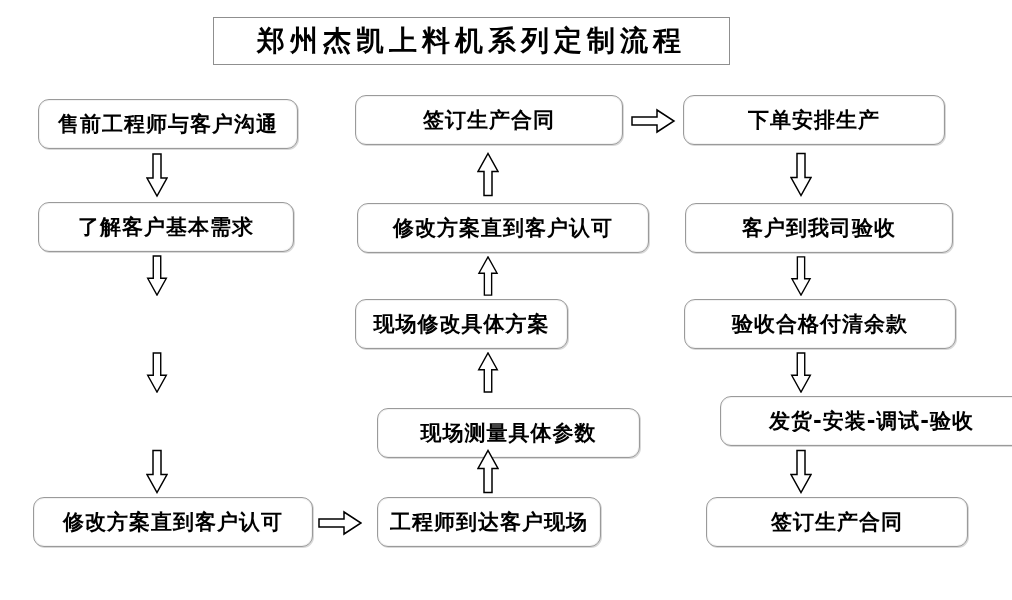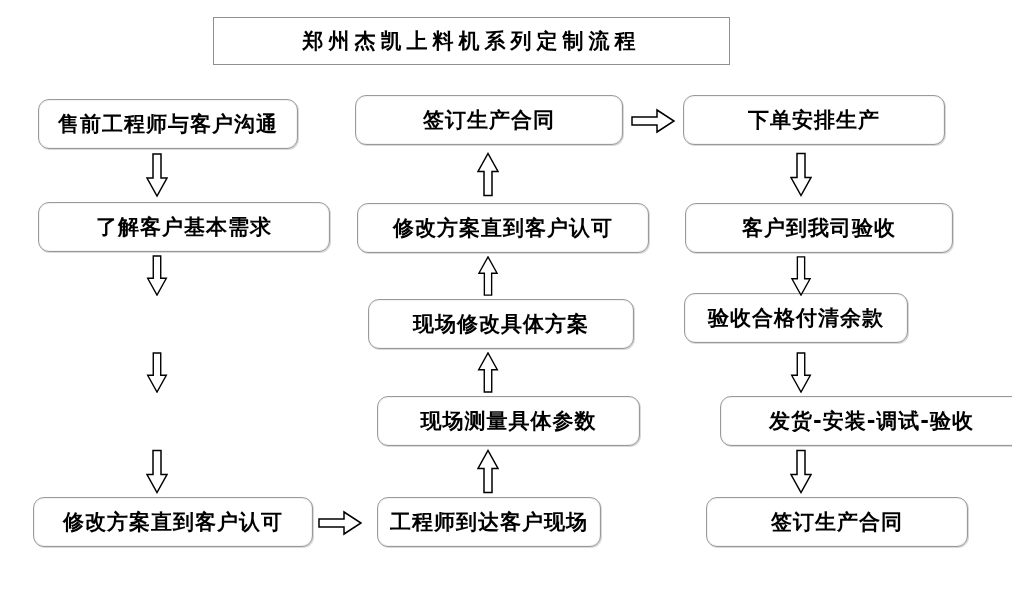--- a/index.html
+++ b/index.html
@@ -6,21 +6,21 @@
   html,body { background:#ffffff; }
   body { font-family:"DejaVu Sans","Liberation Sans",sans-serif; }
   .canvas {
     position:relative; width:1012px; height:600px; background:#ffffff; overflow:hidden;
   }
   .title-box {
     position:absolute; left:213px; top:17px; width:517px; height:48px;
     border:1px solid #8f8f8f; background:#ffffff;
     display:flex; align-items:center; justify-content:center;
     font-family:"DejaVu Serif","Liberation Serif",serif;
-    font-weight:bold; font-size:21px; letter-spacing:5px; color:#000;
+    font-weight:bold; font-size:28px; letter-spacing:5px; color:#000;
     white-space:nowrap;
   }
   .box {
     position:absolute; height:50px; background:#ffffff;
     border:1px solid #9a9a9a; border-radius:11px;
     box-shadow:1px 1px 0 #d9d9d9, inset 0 0 0 1px #f2f2f2;
     display:flex; align-items:center; justify-content:center;
     font-weight:bold; font-size:21px; color:#000; letter-spacing:1px;
     white-space:nowrap;
   }
@@ -30,32 +30,32 @@
 </head>
 <body>
 
 <div class="canvas">
 
   <div class="title-box">
     <span>郑州杰凯上料机系列定制流程</span>
   </div>
 
   <div class="box" style="left:38px;top:99px;width:260px">售前工程师与客户沟通</div>
-  <div class="box" style="left:38px;top:202px;width:292px">了解客户基本需求</div>
+  <div class="box" style="left:38px;top:202px;width:256px">了解客户基本需求</div>
   <div class="box" style="left:33px;top:497px;width:280px">修改方案直到客户认可</div>
 
   <div class="box" style="left:355px;top:95px;width:268px">签订生产合同</div>
   <div class="box" style="left:357px;top:203px;width:292px">修改方案直到客户认可</div>
-  <div class="box" style="left:368px;top:299px;width:266px">现场修改具体方案</div>
-  <div class="box" style="left:377px;top:396px;width:263px">现场测量具体参数</div>
+  <div class="box" style="left:355px;top:299px;width:213px">现场修改具体方案</div>
+  <div class="box" style="left:377px;top:408px;width:263px">现场测量具体参数</div>
   <div class="box" style="left:377px;top:497px;width:224px">工程师到达客户现场</div>
 
   <div class="box" style="left:683px;top:95px;width:262px">下单安排生产</div>
   <div class="box" style="left:685px;top:203px;width:268px">客户到我司验收</div>
-  <div class="box" style="left:684px;top:293px;width:224px">验收合格付清余款</div>
+  <div class="box" style="left:684px;top:299px;width:272px">验收合格付清余款</div>
   <div class="box" style="left:720px;top:396px;width:303px">发货-安装-调试-验收</div>
   <div class="box" style="left:706px;top:497px;width:262px">签订生产合同</div>
 
   <div class="arrow" style="left:146px;top:152px;width:22px;height:46px">
     <svg viewBox="0 0 22 44">
         <polygon points="7,1 15,1 15,25 21,25 11,43 1,25 7,25" fill="#fff" stroke="#000" stroke-width="1.5"></polygon>
       </svg>
   </div>
   <div class="arrow" style="left:146px;top:255px;width:22px;height:41px">
     <svg viewBox="0 0 22 44">

